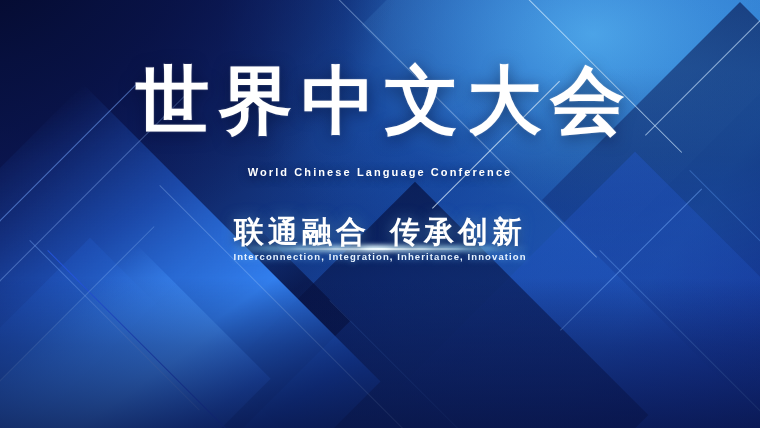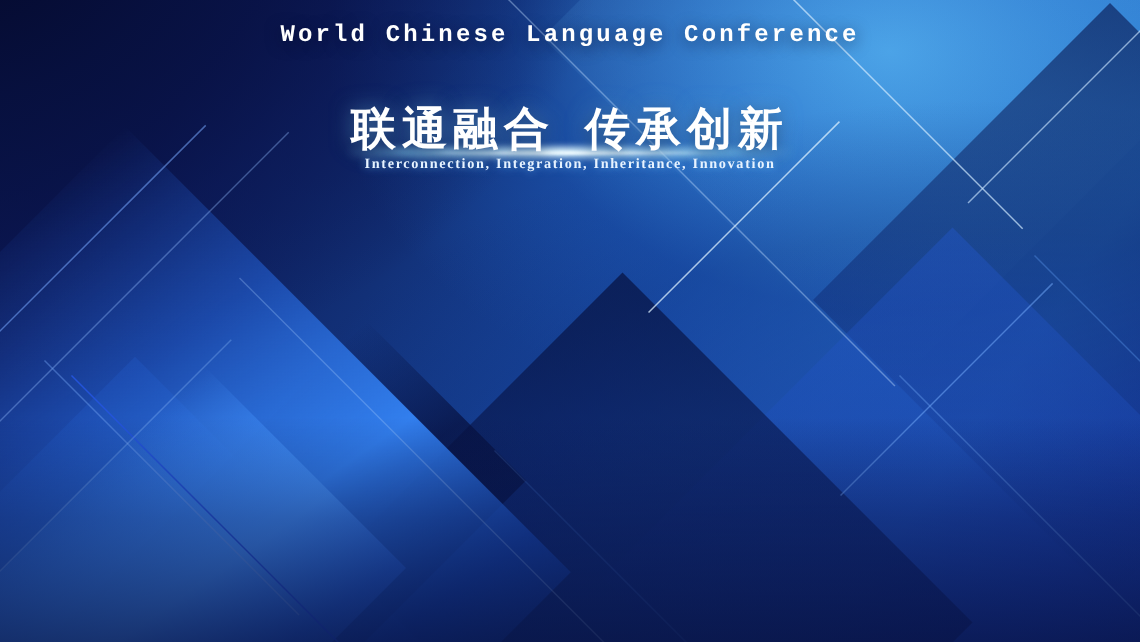--- a/index.html
+++ b/index.html
@@ -174,28 +174,27 @@
     line-height:1.06;
     font-weight:700;
     color:#ffffff;
     letter-spacing:9px;
     padding-left:9px;
     text-shadow:0 3px 16px rgba(2,10,40,.55), 0 0 2px rgba(255,255,255,.35);
     white-space:nowrap;
   }
 
   .subtitle{
-    margin-top:14px;
-    font-size:16px;
+    margin-top:26px;
+    font-size:11px;
     font-weight:700;
     color:#ffffff;
     letter-spacing:2.1px;
     text-shadow:0 2px 10px rgba(3,12,44,.65);
     white-space:nowrap;
-    font-family:Liberation Mono, monospace;
   }
 
   .slogan-block{
     position:relative;
     margin-top:34px;
     padding:0 10px 10px;
   }
   .slogan{
     position:relative;
     font-size:30px;
@@ -239,21 +238,20 @@
   .tagline{
     position:relative;
     margin-top:-2px;
     font-size:9.5px;
     font-weight:700;
     color:#e7f3ff;
     letter-spacing:1.1px;
     white-space:nowrap;
     text-shadow:0 0 6px rgba(110,190,255,.8);
     z-index:2;
-    font-family:Liberation Serif, serif;
   }
 </style>
 </head>
 <body>
 
 <div id="poster">
 
   <div class="bg-base"></div>
   <div class="bg-glow-tr"></div>
   <div class="bg-glow-tl"></div>
@@ -280,20 +278,21 @@
   <div class="line line-thin ln-j"></div>
   <div class="line line-thin ln-k"></div>
   <div class="line line-thin ln-l"></div>
   <div class="line line-thin ln-m"></div>
   <div class="line line-thin ln-n"></div>
 
   <div class="bg-bottom"></div>
 
   <div class="content">
 
+    <div class="title">世界中文大会</div>
 
     <div class="subtitle">World Chinese Language Conference</div>
 
     <div class="slogan-block">
       <div class="glow-bar"></div>
       <div class="glow-bar2"></div>
 
       <div class="slogan"><span>联通融合</span><span class="gap"></span><span>传承创新</span></div>
 
       <div class="tagline">Interconnection, Integration, Inheritance, Innovation</div>

